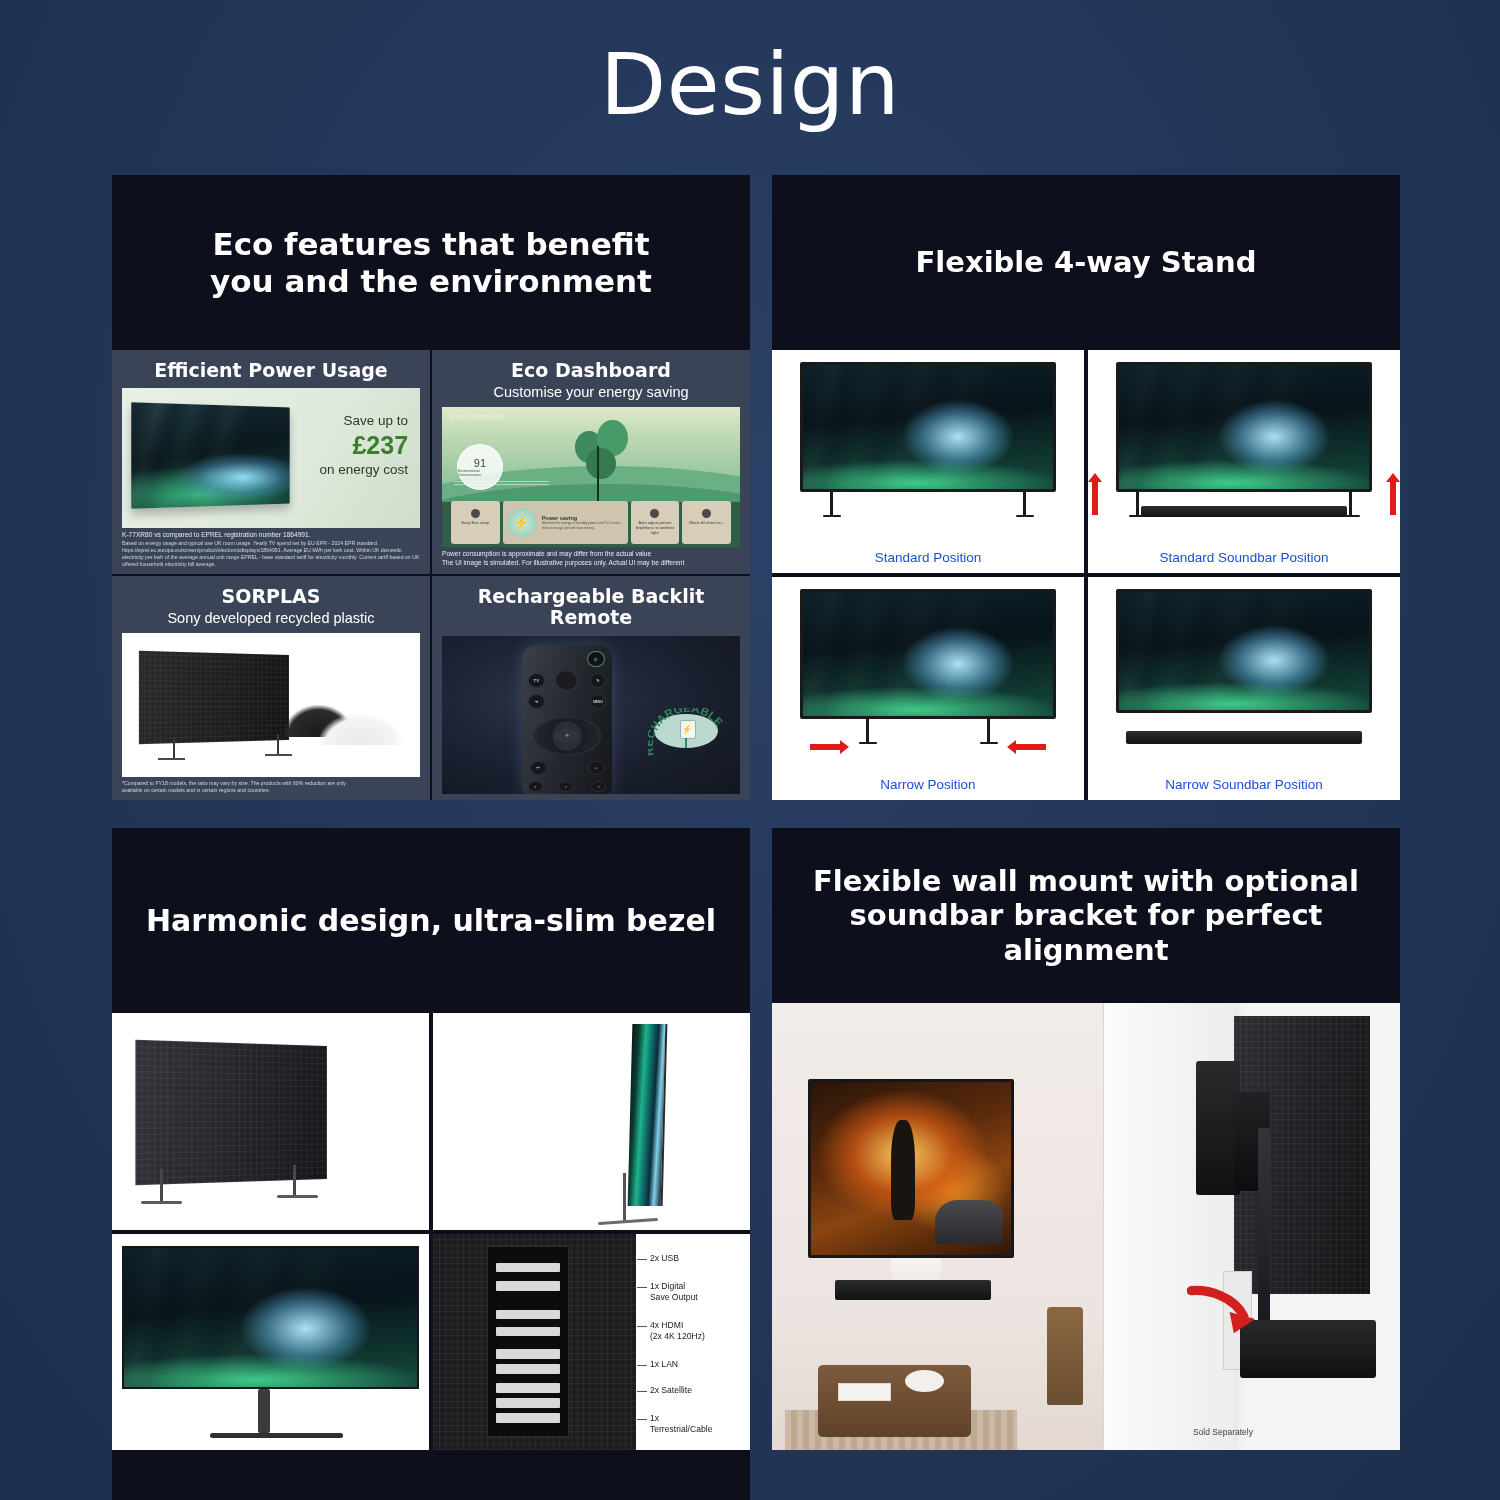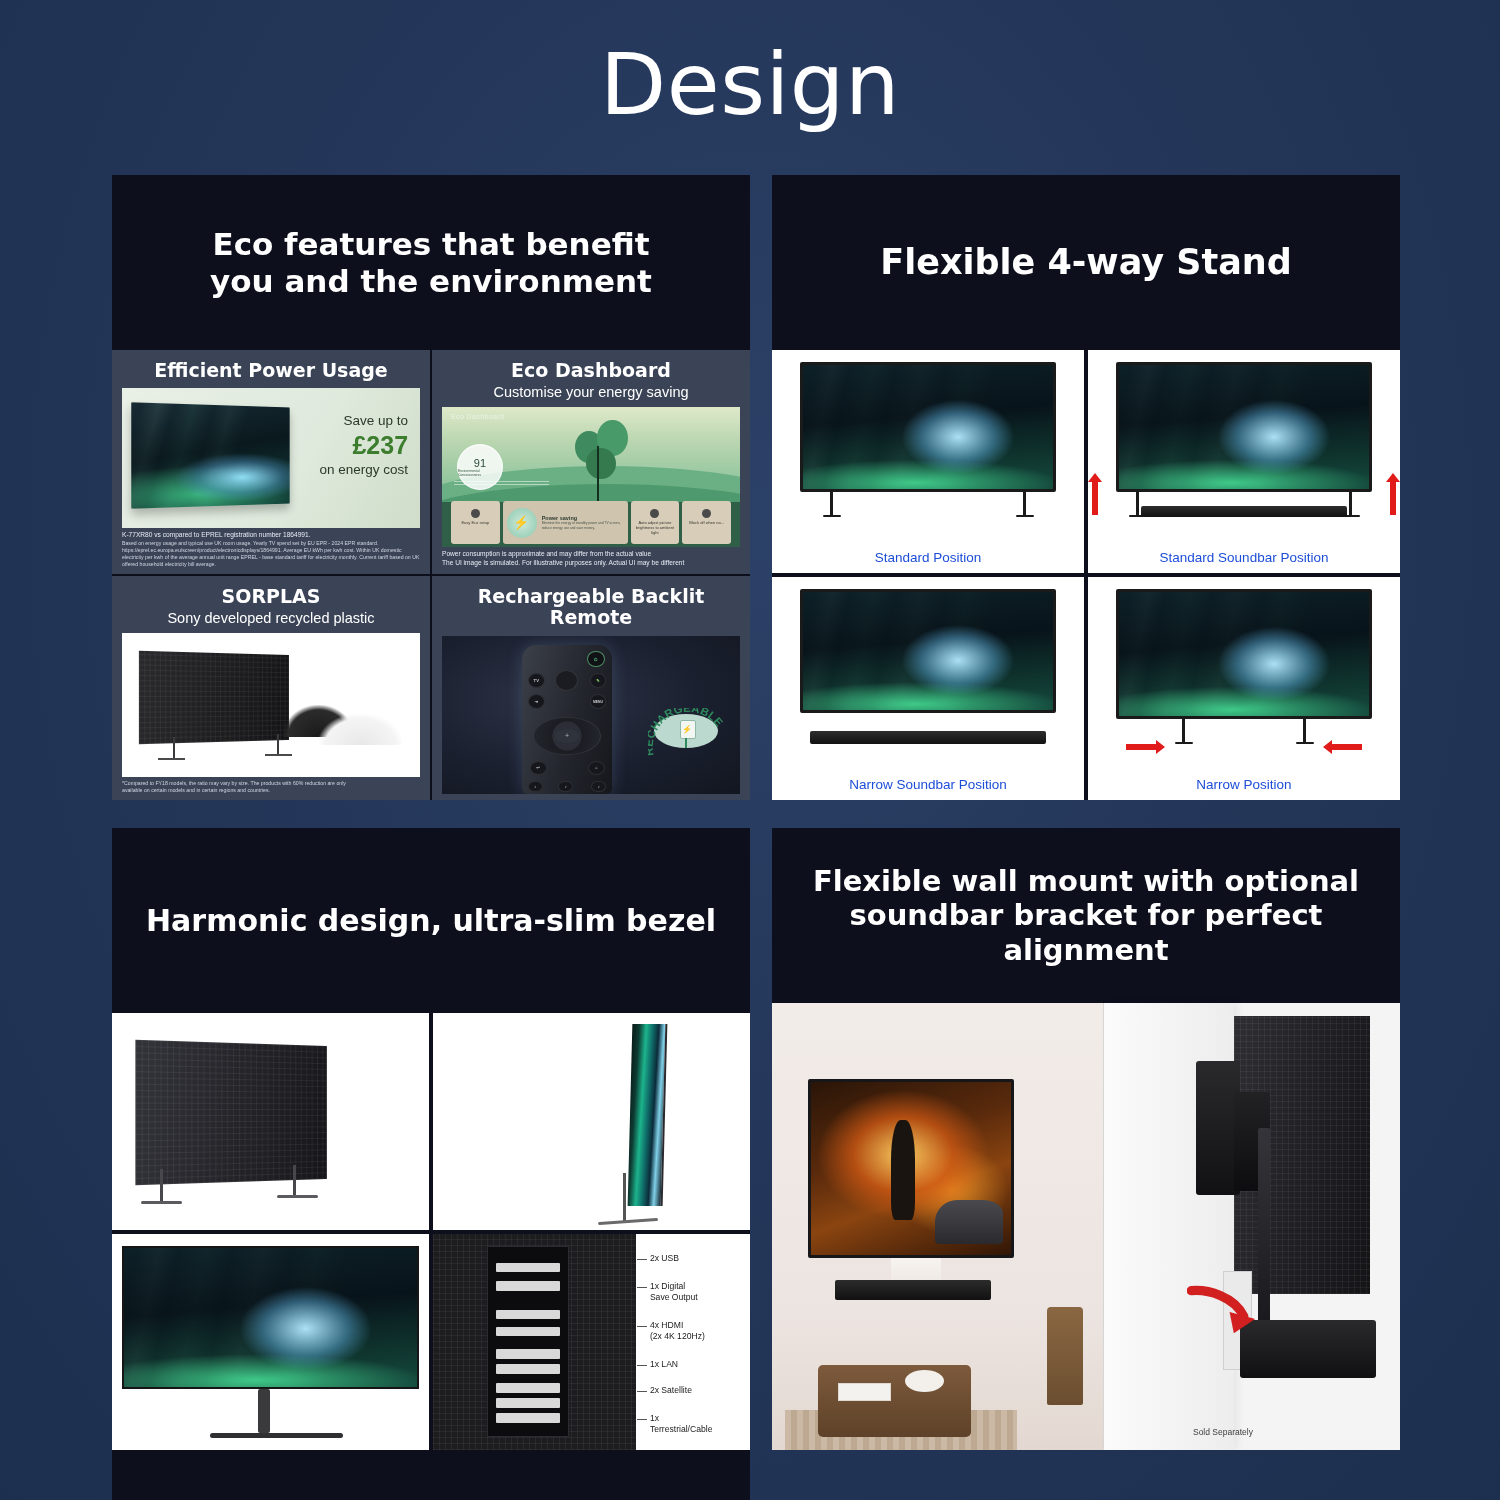--- a/index.html
+++ b/index.html
@@ -139,21 +139,21 @@
   .rem .badge .bat { position:absolute; left:40%; top:26%; width:20%; height:46%;
     background:#f2f7f4; border-radius:2px; border:1px solid #8fb8a8; }
   .rem .badge .bat:after { content:"⚡"; position:absolute; inset:0; display:flex;
     align-items:center; justify-content:center; font-size:8px; color:#2e6b4c; }
   .rem .badge .cord { position:absolute; left:47%; top:70%; width:2px; height:22%; background:#2e8a5d; }
   .rem .badge .word { position:absolute; inset:0; color:#2e8a5d; font-size:7.5px; font-weight:bold;
     letter-spacing:.3px; }
 
   
   #panel-stand .panel-header { height:175px; }
-  #panel-stand .panel-header h2 { font-size:35px; }
+  #panel-stand .panel-header h2 { font-size:29px; }
   .stand-grid { display:grid; grid-template-columns:1fr 1fr; grid-template-rows:1fr 1fr;
                 width:100%; height:450px; gap:4px; background:#0e0f1c; }
   .stand-cell { background:#ffffff; display:flex; flex-direction:column;
                 align-items:center; justify-content:flex-start; padding:10px 10px 6px; position:relative; }
   .stand-cell .cap { font-size:13.5px; color:#1d4ed8; margin-top:auto; padding-bottom:2px; }
   .tvwrap { position:relative; width:88%; height:155px; margin-top:2px; }
   .tvscreen { position:absolute; left:0; top:0; width:100%; height:84%;
     border:3px solid #1a1a1a; border-radius:2px; overflow:hidden; background:#061014; }
   .aur2 { position:absolute; inset:0;
     background:
@@ -452,41 +452,41 @@
             </div>
           <div class="soundbar"></div>
           <div class="arr-v" style="left:-9%;bottom:2px;height:34px;"></div>
           <div class="arr-v" style="right:-9%;bottom:2px;height:34px;"></div>
         </div>
         <div class="cap">Standard Soundbar Position</div>
       </div>
 
       <div class="stand-cell">
         <div class="tvwrap">
-          <div class="tvscreen" style="height:80%">
-              <div class="aur2"></div>
-            </div>
-          <div class="soundbar" style="left:4%;width:92%;height:13px;"></div>
-        </div>
-        <div class="cap">Narrow Soundbar Position</div>
-      </div>
-
-      <div class="stand-cell">
-        <div class="tvwrap">
           <div class="tvscreen">
               <div class="aur2"></div>
             </div>
           <div class="legs">
               <span class="lg" style="left:26%"></span>
               <span class="lg" style="right:26%"></span>
             </div>
           <div class="arr-h right" style="left:4%;bottom:-6px;width:30px;"></div>
           <div class="arr-h left" style="right:4%;bottom:-6px;width:30px;"></div>
         </div>
         <div class="cap">Narrow Position</div>
+      </div>
+
+      <div class="stand-cell">
+        <div class="tvwrap">
+          <div class="tvscreen" style="height:80%">
+              <div class="aur2"></div>
+            </div>
+          <div class="soundbar" style="left:4%;width:92%;height:13px;"></div>
+        </div>
+        <div class="cap">Narrow Soundbar Position</div>
       </div>
 
     </div>
   </section>
 
   <section class="panel" id="panel-harmonic">
     <div class="panel-header">
       <h2>Harmonic design, ultra-slim bezel</h2>
     </div>
     <div class="harm-grid">

